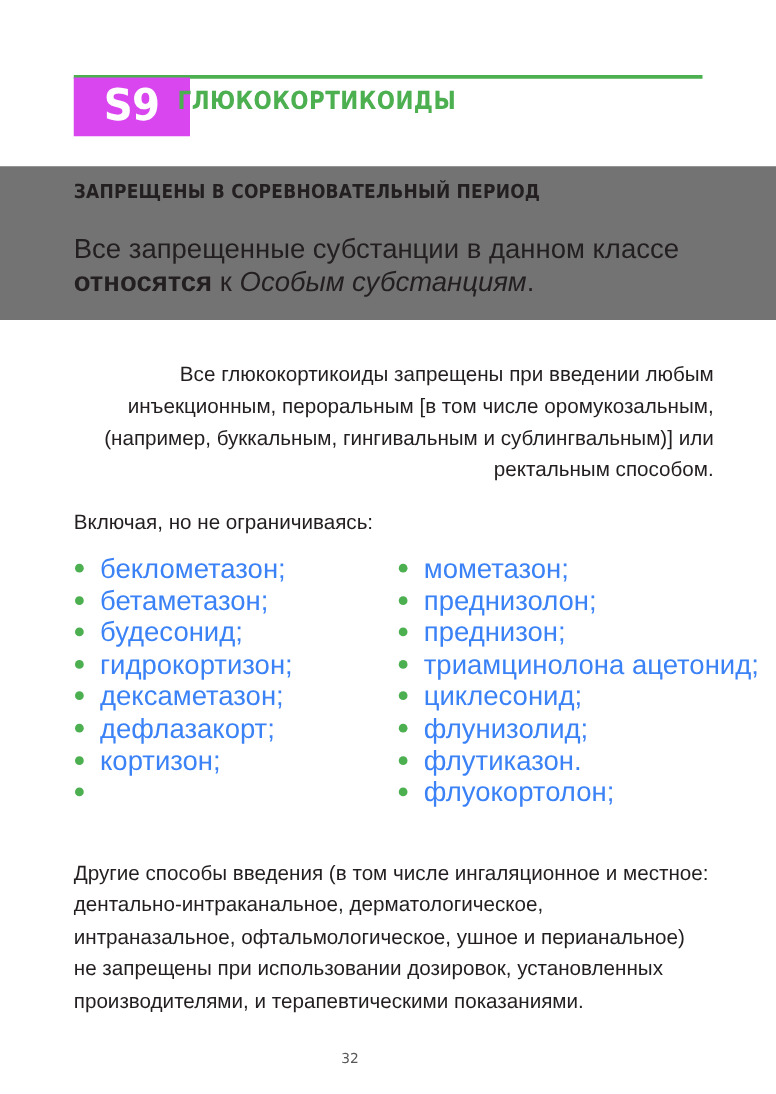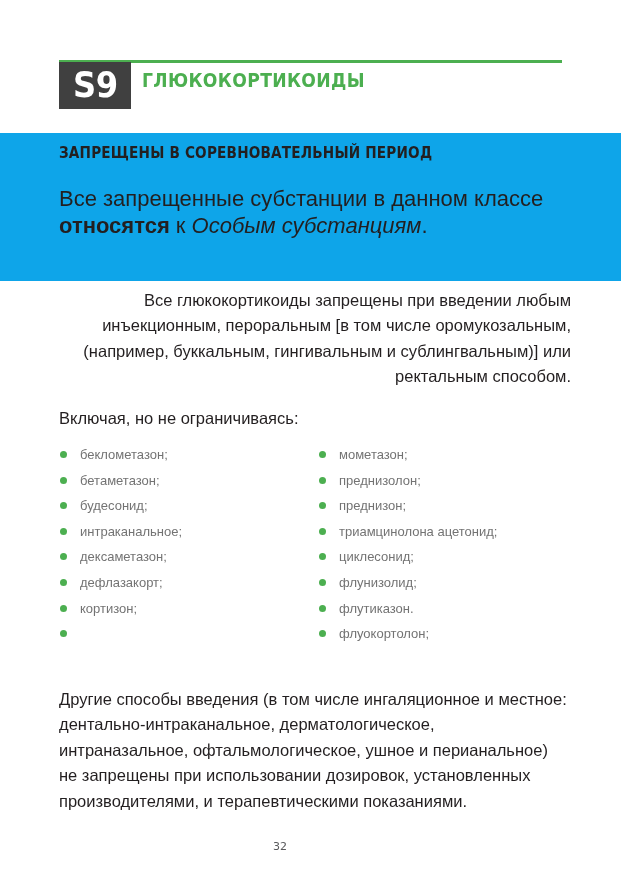--- a/index.html
+++ b/index.html
@@ -29,23 +29,23 @@
     left: 59px;
     top: 60px;
     width: 503px;
     height: 3px;
     background: #4caf50;
   }
   .code-badge {
     position: absolute;
     left: 59px;
     top: 62px;
-    width: 72px;
+    width: 93px;
     height: 47px;
-    background: #404040;
+    background: #d946ef;
     display: flex;
     align-items: center;
     justify-content: center;
   }
   .code-badge-label {
     color: #ffffff;
     font-family: "DejaVu Sans", sans-serif;
     font-weight: bold;
     font-size: 35px;
     line-height: 1;
@@ -65,22 +65,22 @@
     transform-origin: left center;
     white-space: nowrap;
   }
 
   
   .callout {
     position: absolute;
     left: 0;
     top: 133px;
     width: 621px;
-    height: 148px;
-    background: #0ea5e9;
+    height: 123px;
+    background: #737373;
   }
   .callout-heading {
     position: absolute;
     left: 59px;
     top: 11px;
     font-family: "DejaVu Sans", sans-serif;
     font-weight: bold;
     font-size: 15.5px;
     letter-spacing: 0.2px;
     transform: scaleX(0.88);
@@ -128,23 +128,23 @@
   }
   .bullet-col {
     position: absolute;
     top: 0;
   }
   .bullet-col-left  { left: 59px;  width: 255px; }
   .bullet-col-right { left: 318px; width: 260px; }
   .bullet-item {
     position: relative;
     padding-left: 21px;
-    font-size: 13px;
+    font-size: 22px;
     line-height: 25.6px;
-    color: #737373;
+    color: #3b82f6;
     white-space: nowrap;
   }
   .bullet-dot {
     position: absolute;
     left: 1px;
     top: 9px;
     width: 7px;
     height: 7px;
     border-radius: 50%;
     background: #4caf50;
@@ -196,21 +196,21 @@
       <div class="bullet-item">
         <span class="bullet-dot"></span>
         <span>бетаметазон;</span>
       </div>
       <div class="bullet-item">
         <span class="bullet-dot"></span>
         <span>будесонид;</span>
       </div>
       <div class="bullet-item">
         <span class="bullet-dot"></span>
-        <span>интраканальное;</span>
+        <span>гидрокортизон;</span>
       </div>
       <div class="bullet-item">
         <span class="bullet-dot"></span>
         <span>дексаметазон;</span>
       </div>
       <div class="bullet-item">
         <span class="bullet-dot"></span>
         <span>дефлазакорт;</span>
       </div>
       <div class="bullet-item">

